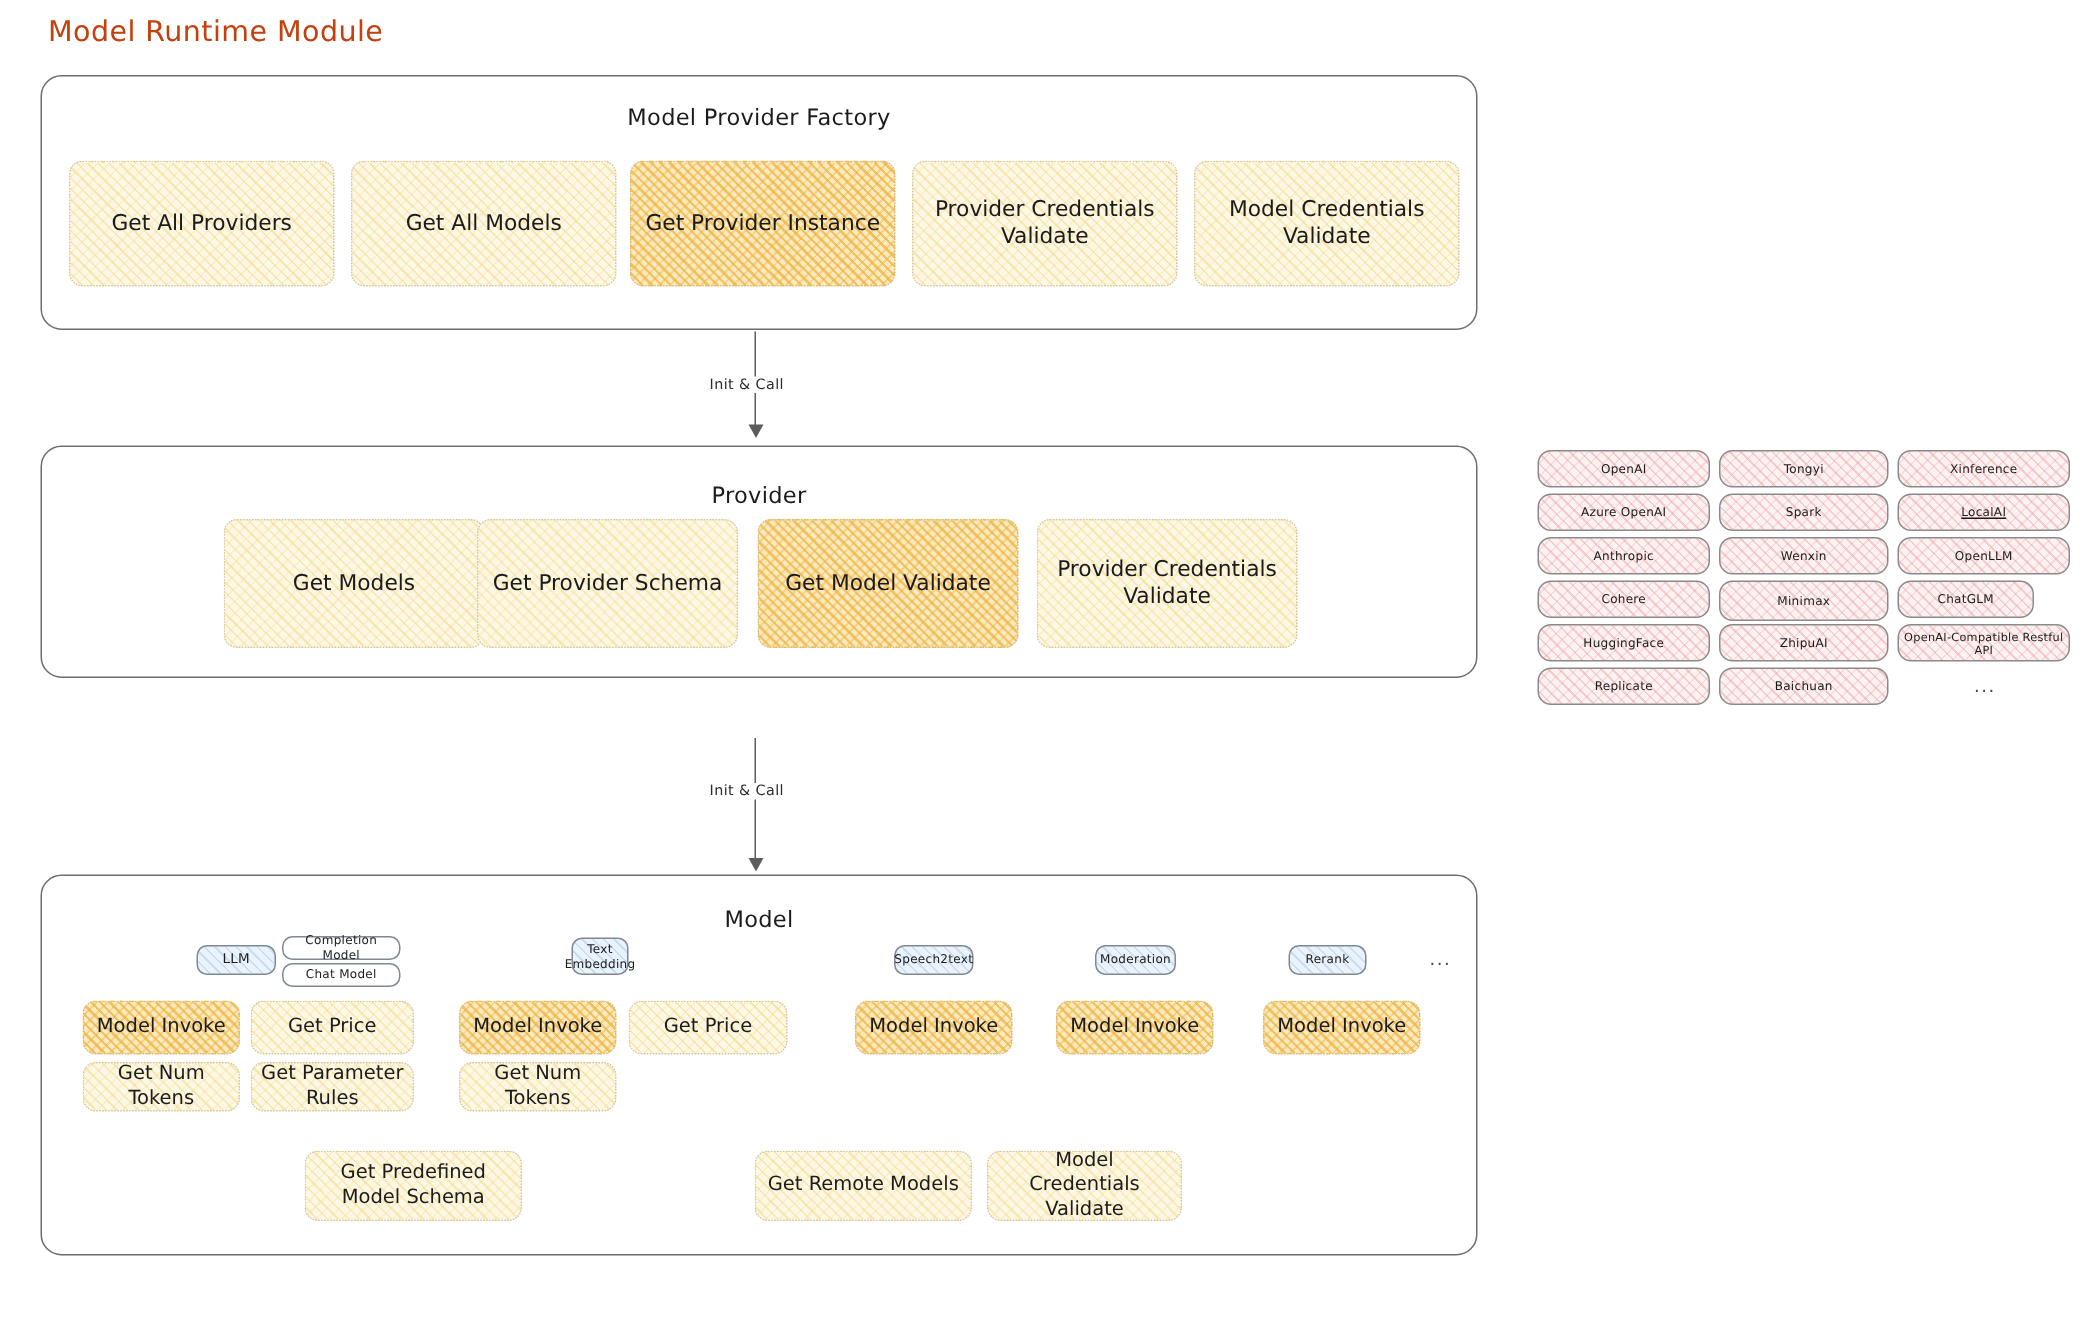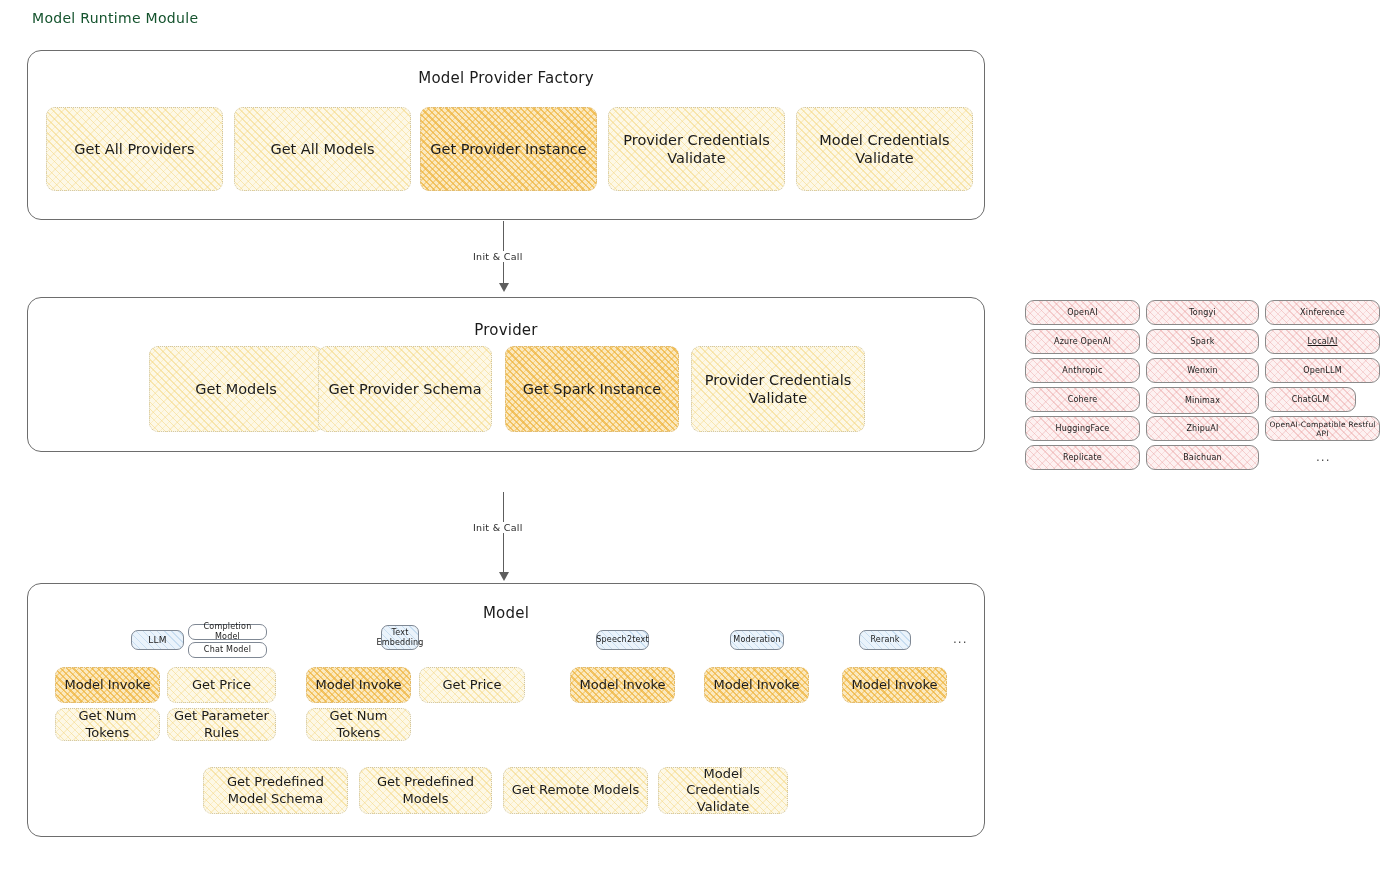--- a/index.html
+++ b/index.html
@@ -145,23 +145,23 @@
   .ellipsis {
     position: absolute;
     font-size: 12px;
     color: #4a4a4a;
     letter-spacing: 1px;
   }
   #page-title {
     position: absolute;
     left: 32px;
     top: 10px;
-    font-size: 14px;
+    font-size: 19px;
     letter-spacing: .3px;
-    color: #14532d;
+    color: #c2410c;
   }
 </style>
 </head>
 <body>
 
 <div id="page-title">Model Runtime Module</div>
 
 <div class="sketch-outer" style="left:27px; top:50px; width:958px; height:170px;">
   <div class="panel-title" style="top:18px;">Model Provider Factory</div>
 
@@ -186,21 +186,21 @@
   <div class="pile-layer" style="left:12px; top:10px; width:958px; height:155px;"></div>
   <div class="pile-layer" style="left:24px; top:20px; width:958px; height:155px;"></div>
 </div>
 <div class="sketch-outer" style="left:27px; top:297px; width:958px; height:155px;">
   <div class="panel-title" style="top:23px;">Provider</div>
 
   <div class="node hatch-yellow fs15" style="left:101px; top:48px; width:174px; height:86px;margin-left:20px;">Get Models</div>
 
   <div class="node hatch-yellow fs15" style="left:290px; top:48px; width:174px; height:86px;">Get Provider Schema</div>
 
-  <div class="node hatch-orange fs15" style="left:477px; top:48px; width:174px; height:86px;">Get Spark Instance</div>
+  <div class="node hatch-orange fs15" style="left:477px; top:48px; width:174px; height:86px;">Get Model Validate</div>
 
   <div class="node hatch-yellow fs15" style="left:663px; top:48px; width:174px; height:86px;">Provider Credentials Validate</div>
 </div>
 
 <div style="position:absolute; left:1025px; top:300px; width:360px; height:180px;">
 
   <div class="chip hatch-pink" style="left:0px; top:0px; width:115px; height:25px;">OpenAI</div>
   <div class="chip hatch-pink" style="left:0px; top:29px; width:115px; height:25px;">Azure OpenAI</div>
   <div class="chip hatch-pink" style="left:0px; top:58px; width:115px; height:25px;">Anthropic</div>
   <div class="chip hatch-pink" style="left:0px; top:87px; width:115px; height:25px;">Cohere</div>
@@ -257,16 +257,15 @@
 
   <div class="chip hatch-blue fs8" style="left:702px; top:46px; width:54px; height:20px;">Moderation</div>
   <div class="node hatch-orange fs13" style="left:676px; top:83px; width:105px; height:36px;">Model Invoke</div>
 
   <div class="chip hatch-blue fs8" style="left:831px; top:46px; width:52px; height:20px;">Rerank</div>
   <div class="node hatch-orange fs13" style="left:814px; top:83px; width:105px; height:36px;">Model Invoke</div>
 
   <div class="ellipsis" style="left:925px; top:48px;">...</div>
 
   <div class="node hatch-yellow fs13" style="left:175px; top:183px; width:145px; height:47px;">Get Predefined Model Schema</div>
-  <div class="node hatch-yellow fs13" style="left:331px; top:183px; width:133px; height:47px;">Get Predefined Models</div>
   <div class="node hatch-yellow fs13" style="left:475px; top:183px; width:145px; height:47px;">Get Remote Models</div>
   <div class="node hatch-yellow fs13" style="left:630px; top:183px; width:130px; height:47px;">Model Credentials Validate</div>
 </div>
 
 </body></html>

